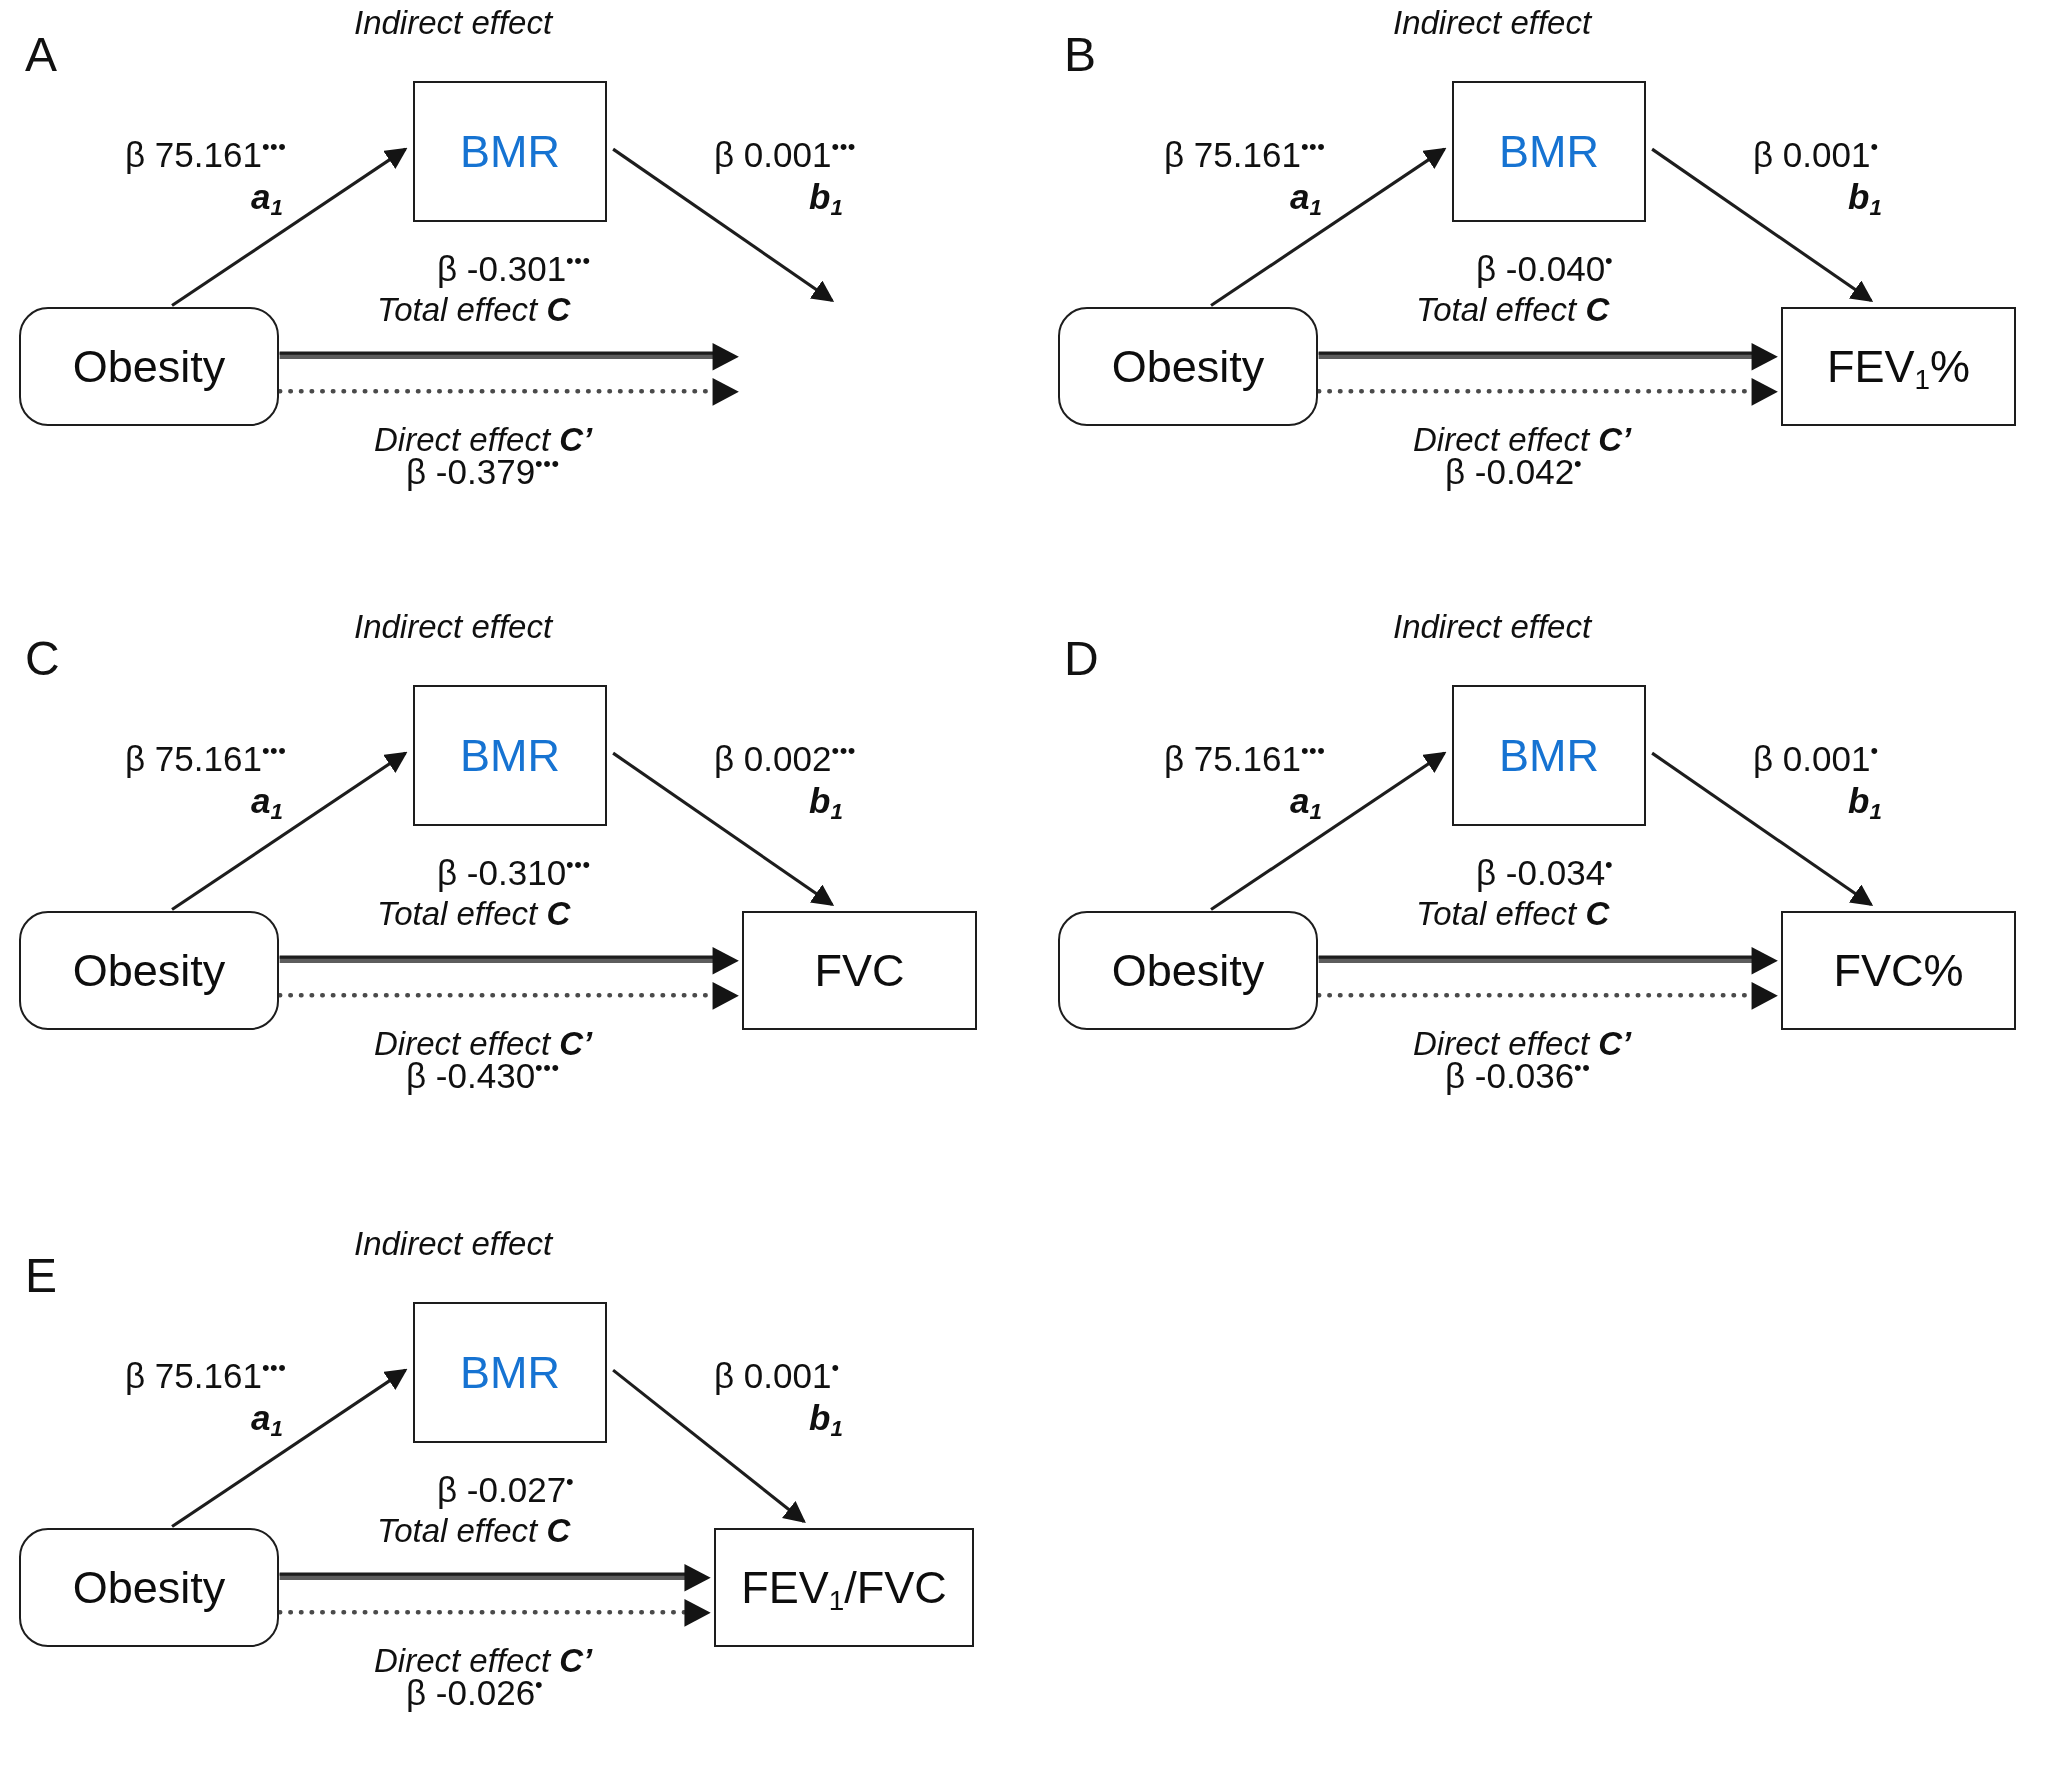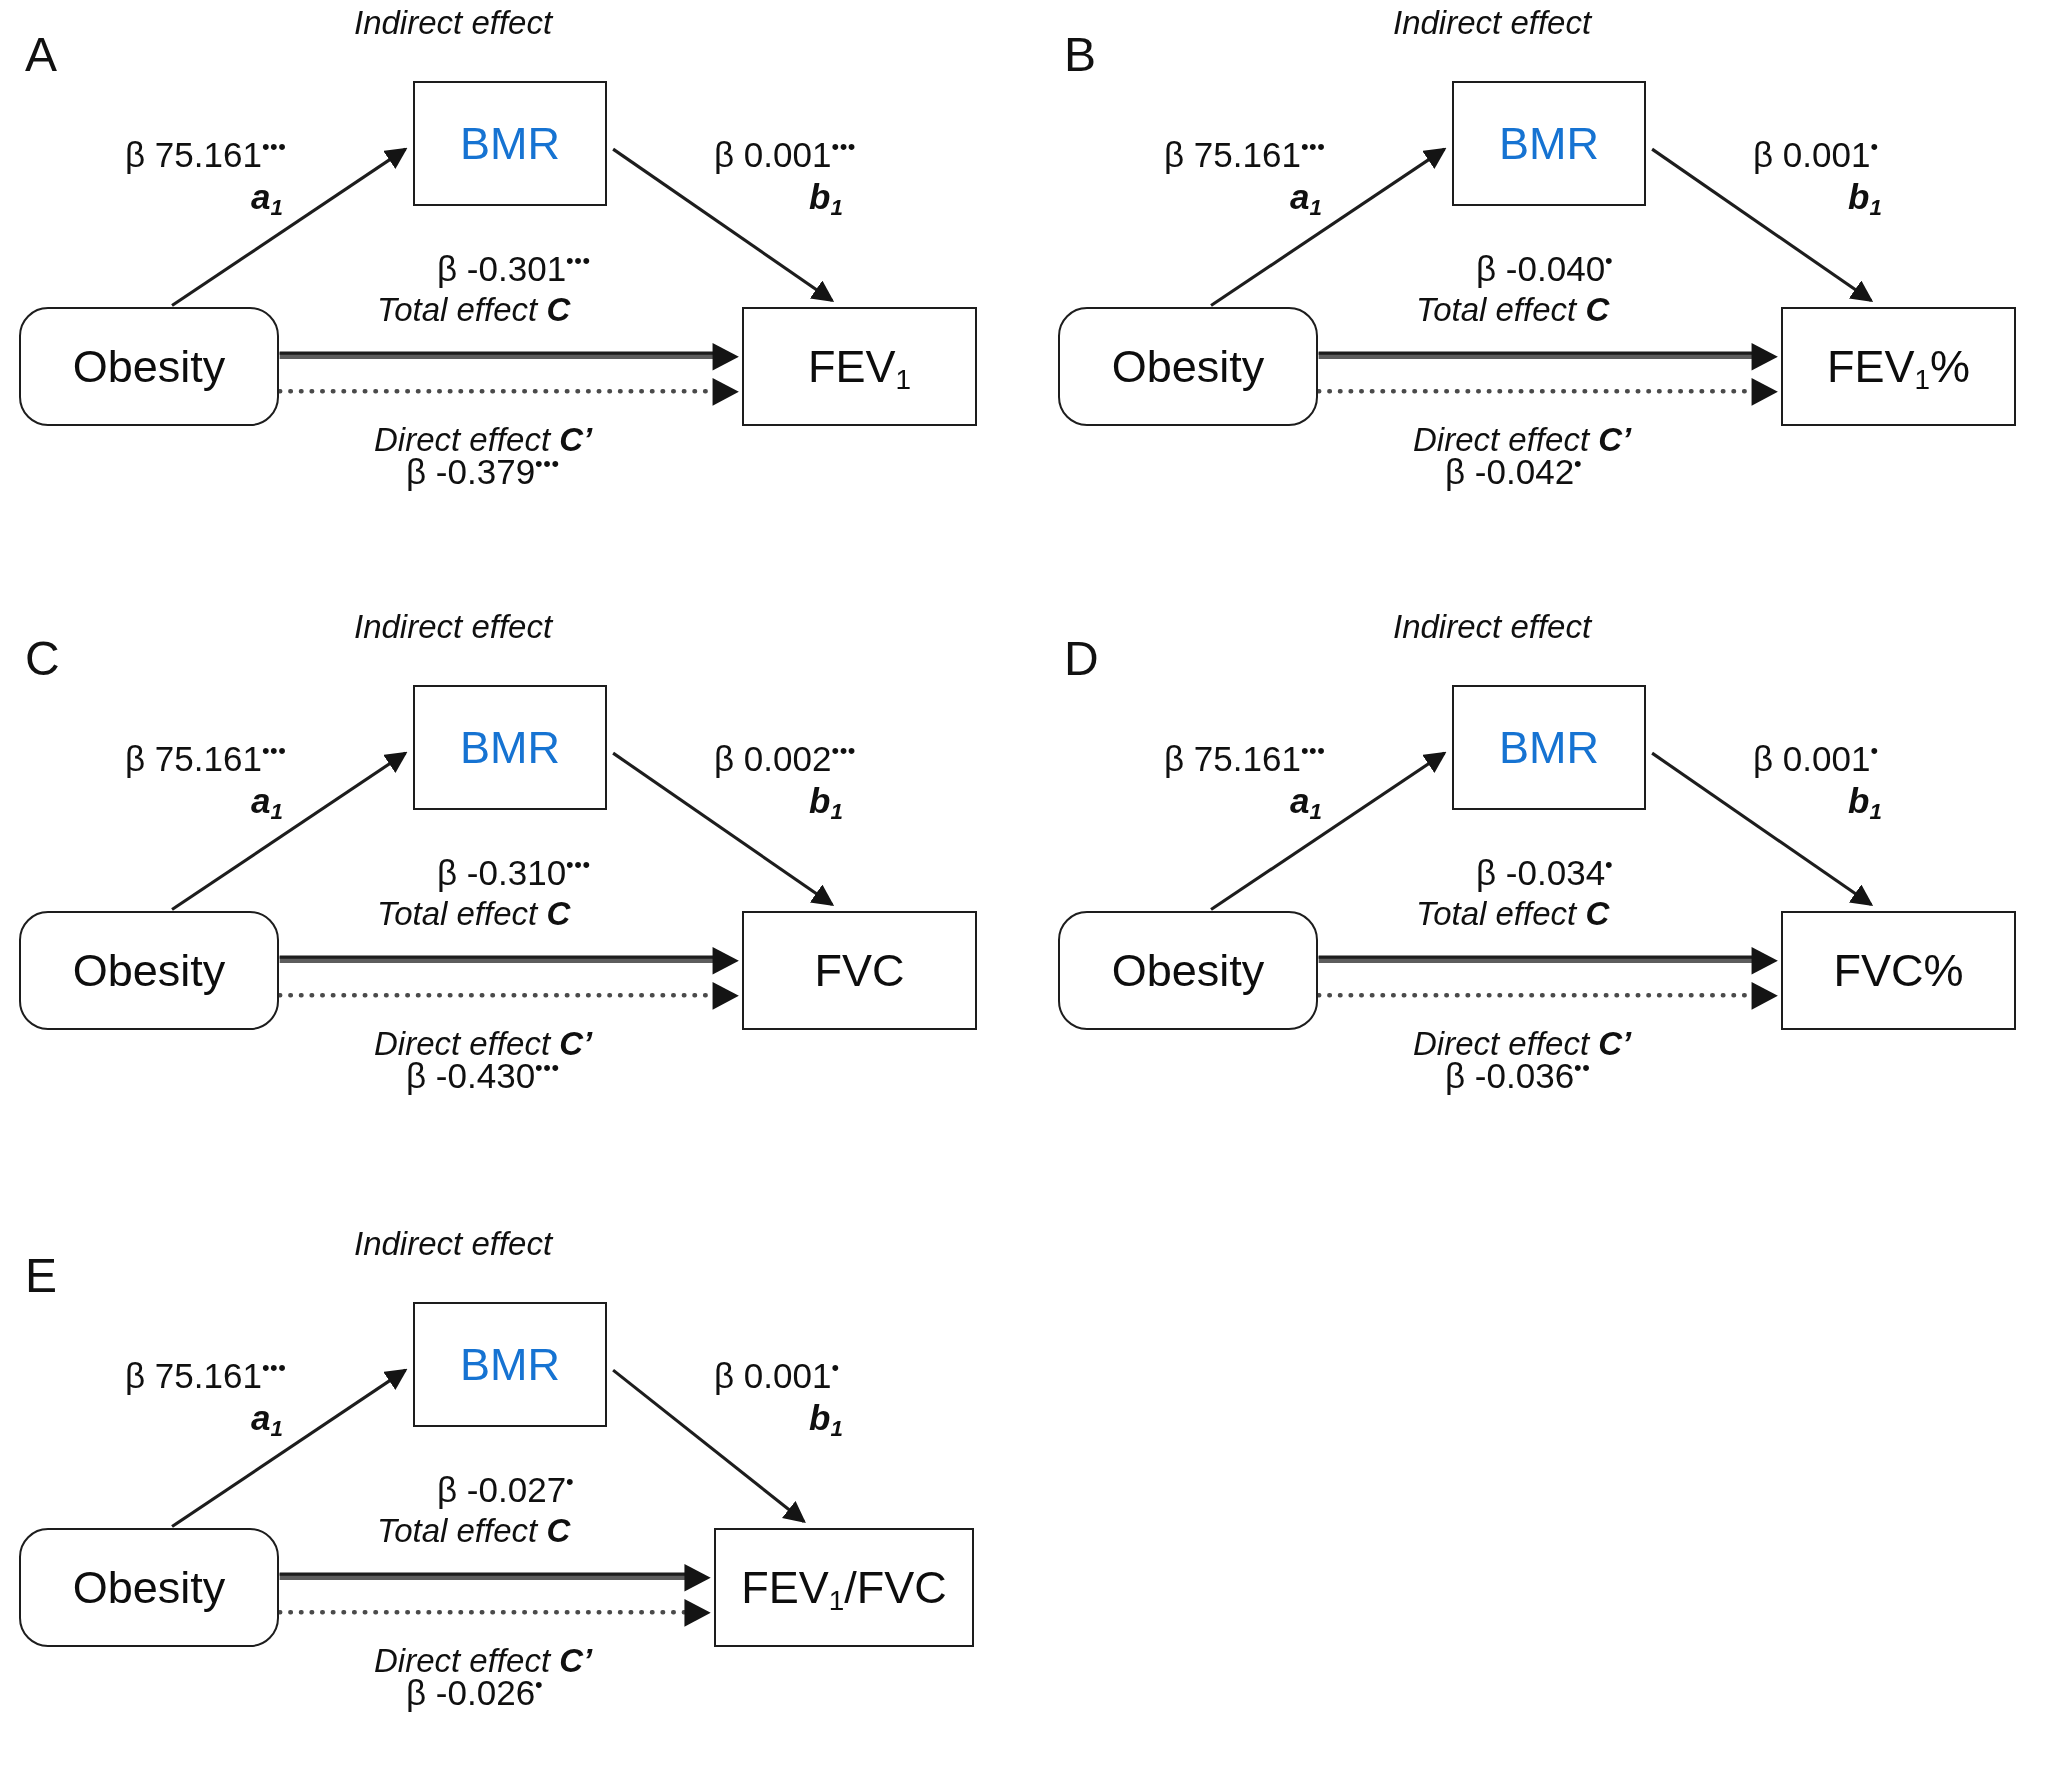--- a/index.html
+++ b/index.html
@@ -57,21 +57,21 @@
     top: 307px;
     width: 260px;
     height: 119px;
     font-size: 45px;
     border-radius: 29px;
   }
   .node-mediator {
     left: 413px;
     top: 81px;
     width: 194px;
-    height: 125px;
+    height: 141px;
     font-size: 45px;
     color: #1673d2;
   }
   .node-outcome {
     left: 742px;
     top: 307px;
     width: 235px;
     height: 119px;
     font-size: 45px;
   }
@@ -177,23 +177,20 @@
   </svg>
 
     <div class="node node-exposure">
       <span>Obesity</span>
     </div>
 
     <div class="node node-mediator">
       <span>BMR</span>
     </div>
 
-    <div class="node node-outcome">
-      <span>FEV<sub>1</sub></span>
-    </div>
 
     <div class="lbl lbl-italic lbl-indirect">Indirect effect</div>
 
     <div class="lbl lbl-beta lbl-a-beta">β 75.161<span class="stars">•••</span></div>
     <div class="lbl lbl-path lbl-a-path">a<sub>1</sub></div>
 
     <div class="lbl lbl-beta lbl-b-beta">β 0.001<span class="stars">•••</span></div>
     <div class="lbl lbl-path lbl-b-path">b<sub>1</sub></div>
 
     <div class="lbl lbl-beta lbl-total-beta">β -0.301<span class="stars">•••</span></div>

